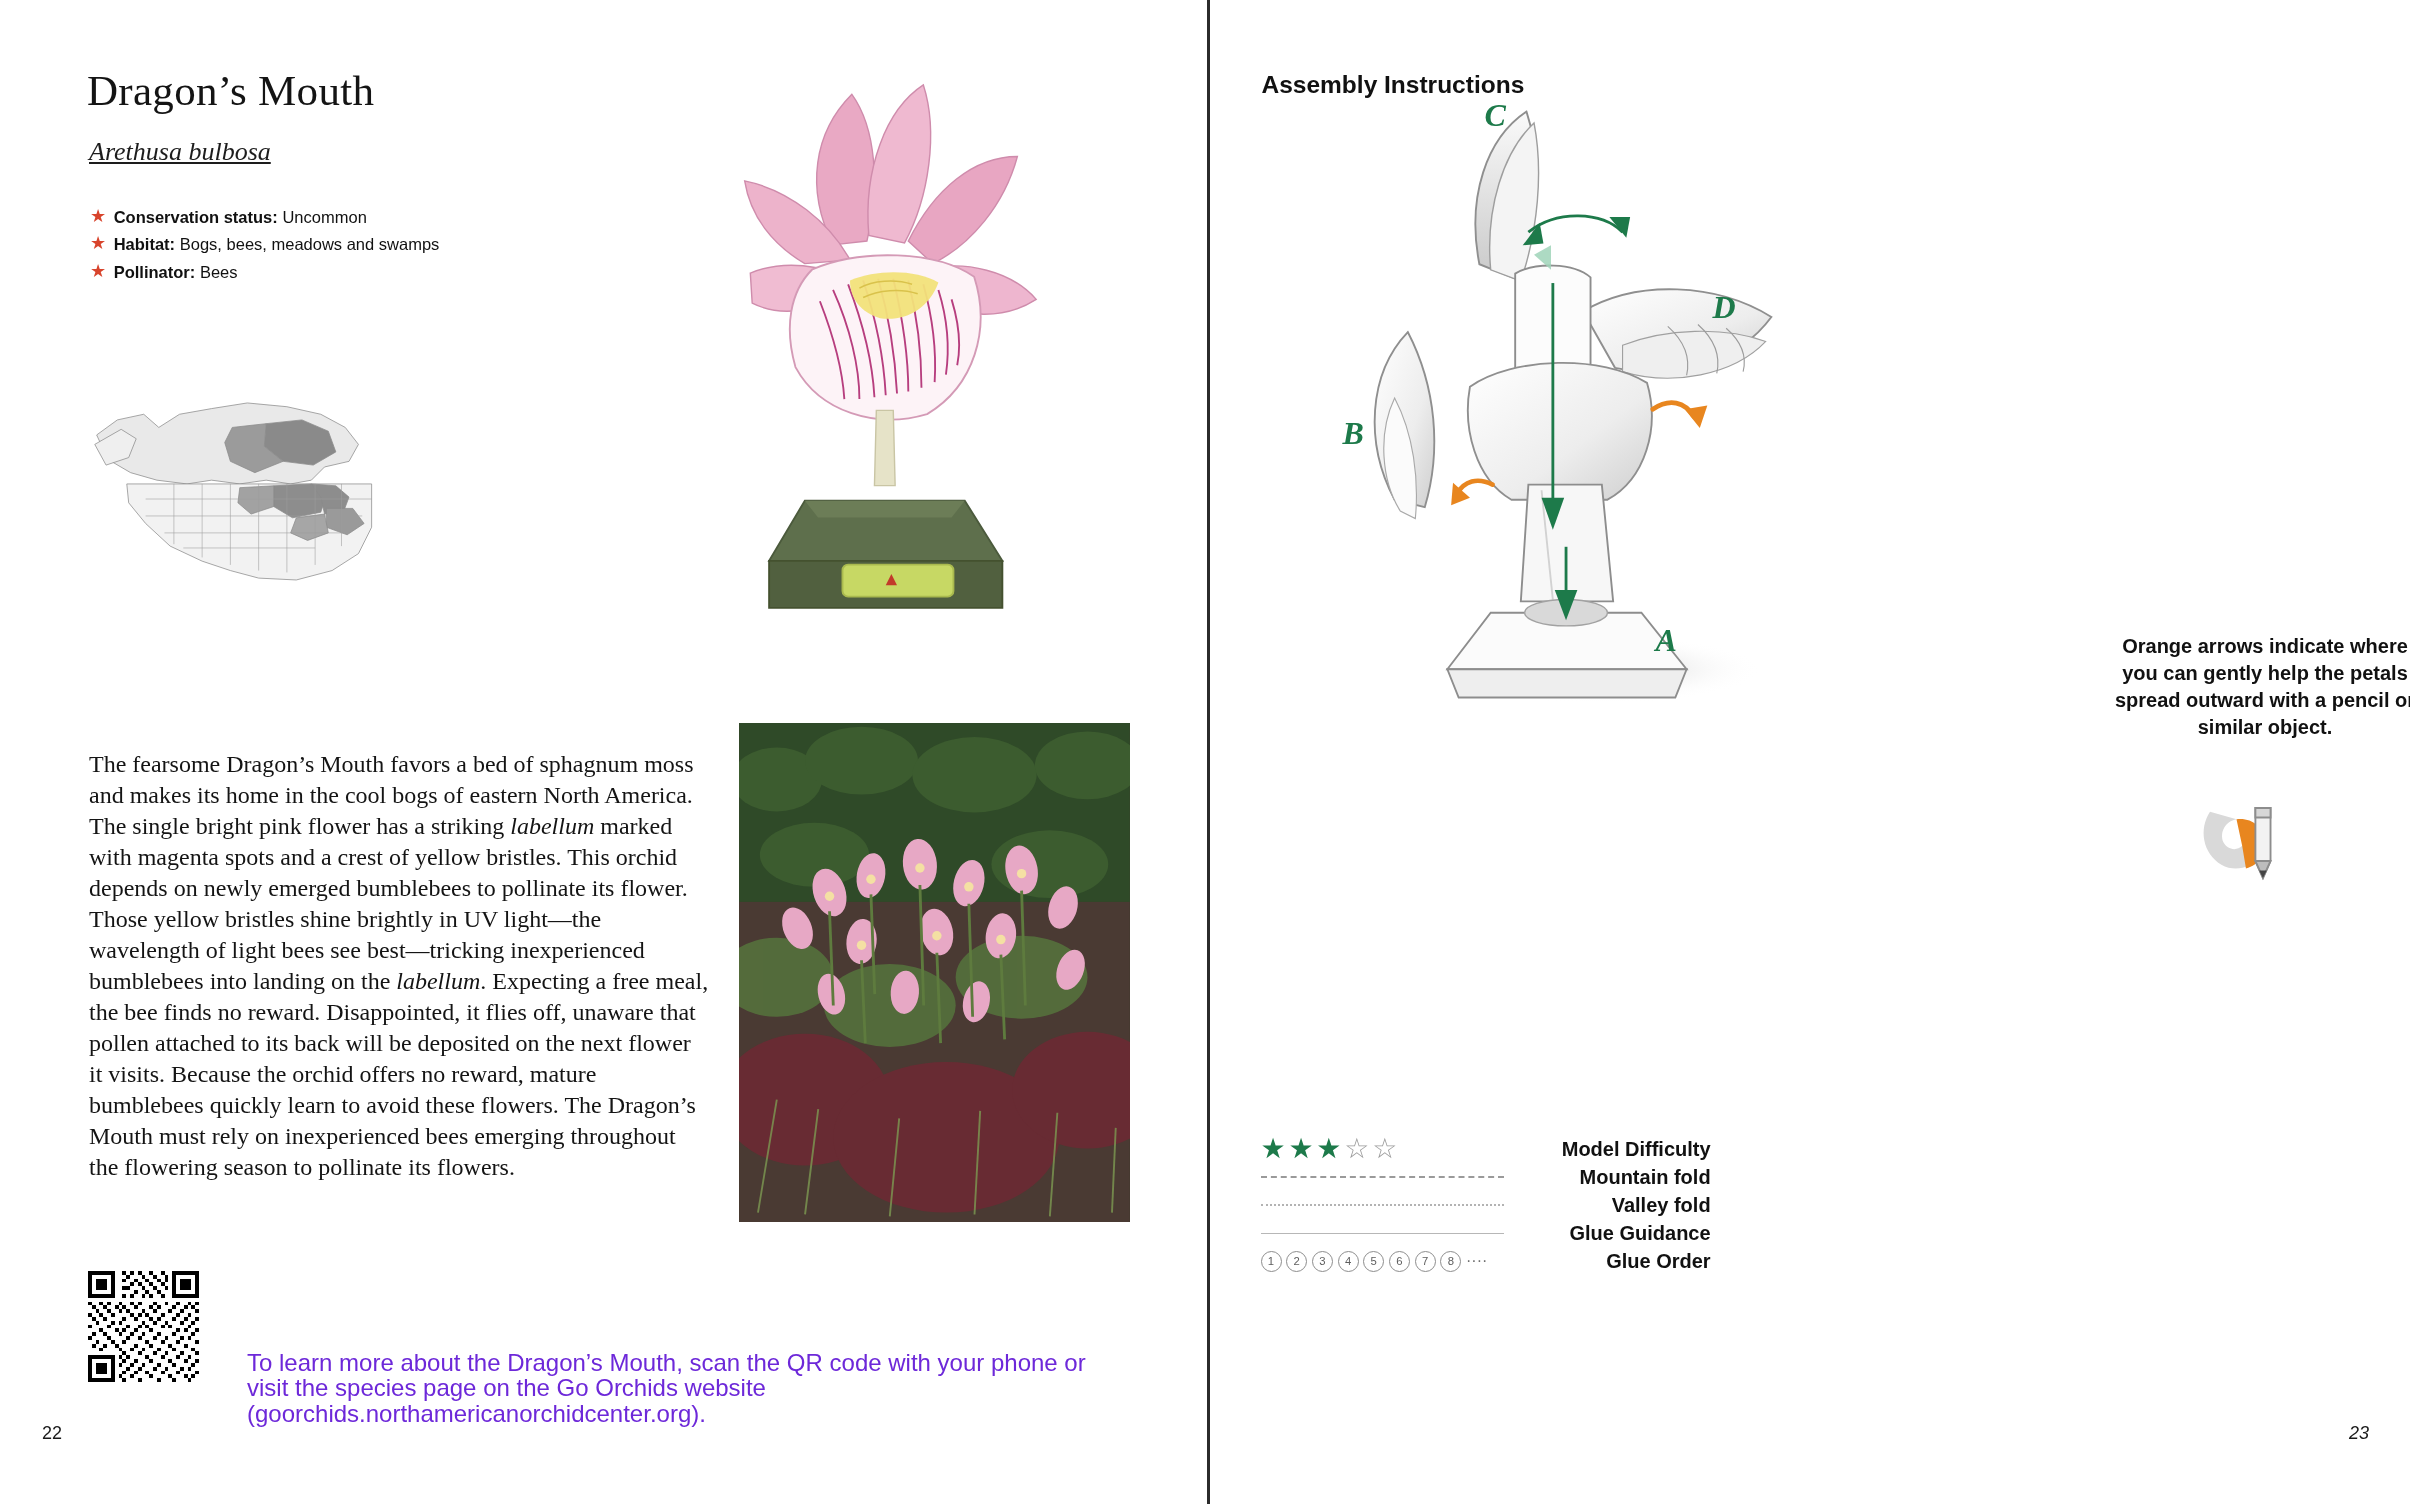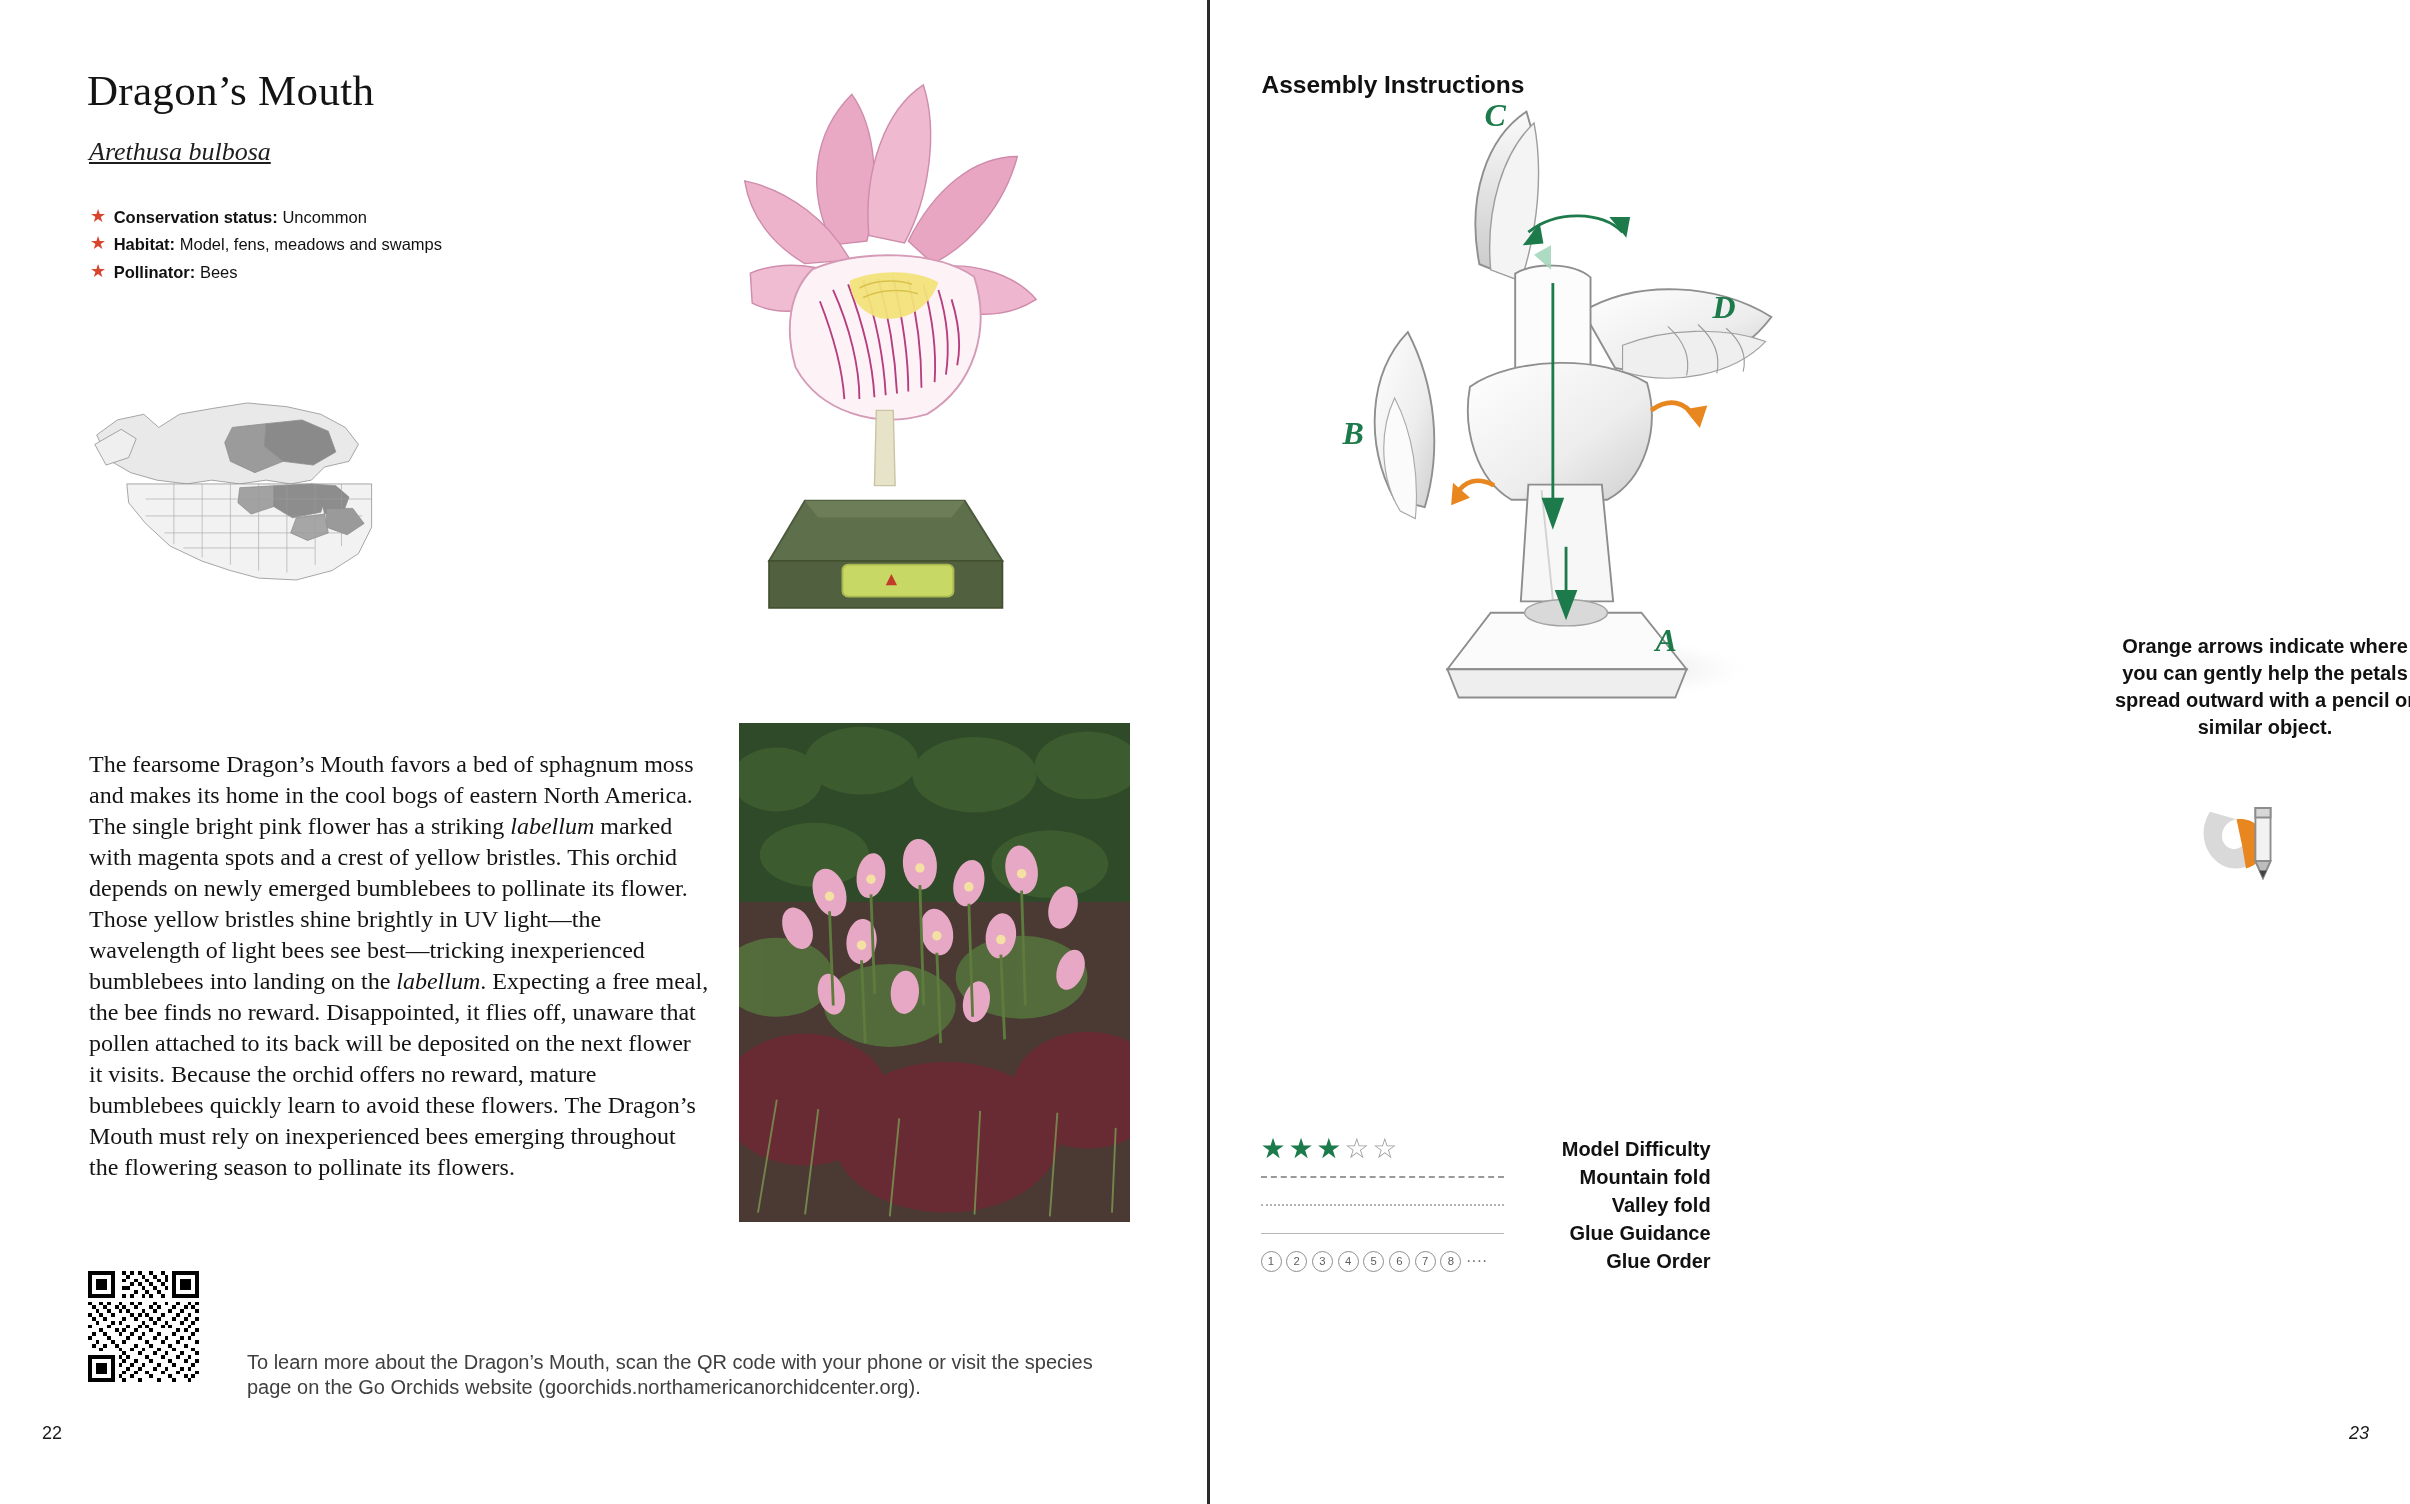--- a/index.html
+++ b/index.html
@@ -133,23 +133,23 @@
     left: 88px;
     top: 1271px;
     width: 111px;
     height: 111px;
   }
   .qr-caption {
     position: absolute;
     left: 247px;
     top: 1350px;
     width: 866px;
-    font-size: 20px;
+    font-size: 24px;
     line-height: 25.4px;
-    color: #404040;
+    color: #6d28d9;
   }
   .folio-left {
     position: absolute;
     left: 42px;
     top: 1423px;
     font-size: 18px;
     color: #1a1a1a;
   }
 
   
@@ -294,21 +294,21 @@
     <h1 class="title">Dragon’s Mouth</h1>
     <div class="subtitle">Arethusa bulbosa</div>
 
     <div class="facts">
       <div class="fact">
         <span class="star">★</span>
         <span><b>Conservation status:</b><span>Uncommon</span></span>
       </div>
       <div class="fact">
         <span class="star">★</span>
-        <span><b>Habitat:</b><span>Model, fens, meadows and swamps</span></span>
+        <span><b>Habitat:</b><span>Bogs, bees, meadows and swamps</span></span>
       </div>
       <div class="fact">
         <span class="star">★</span>
         <span><b>Pollinator:</b><span>Bees</span></span>
       </div>
     </div>
 
     <div class="map-wrap">
       <svg width="311" height="226" viewBox="0 0 330 240">
         <g stroke="#8b8b8b" stroke-width="0.8" fill="#ffffff">

